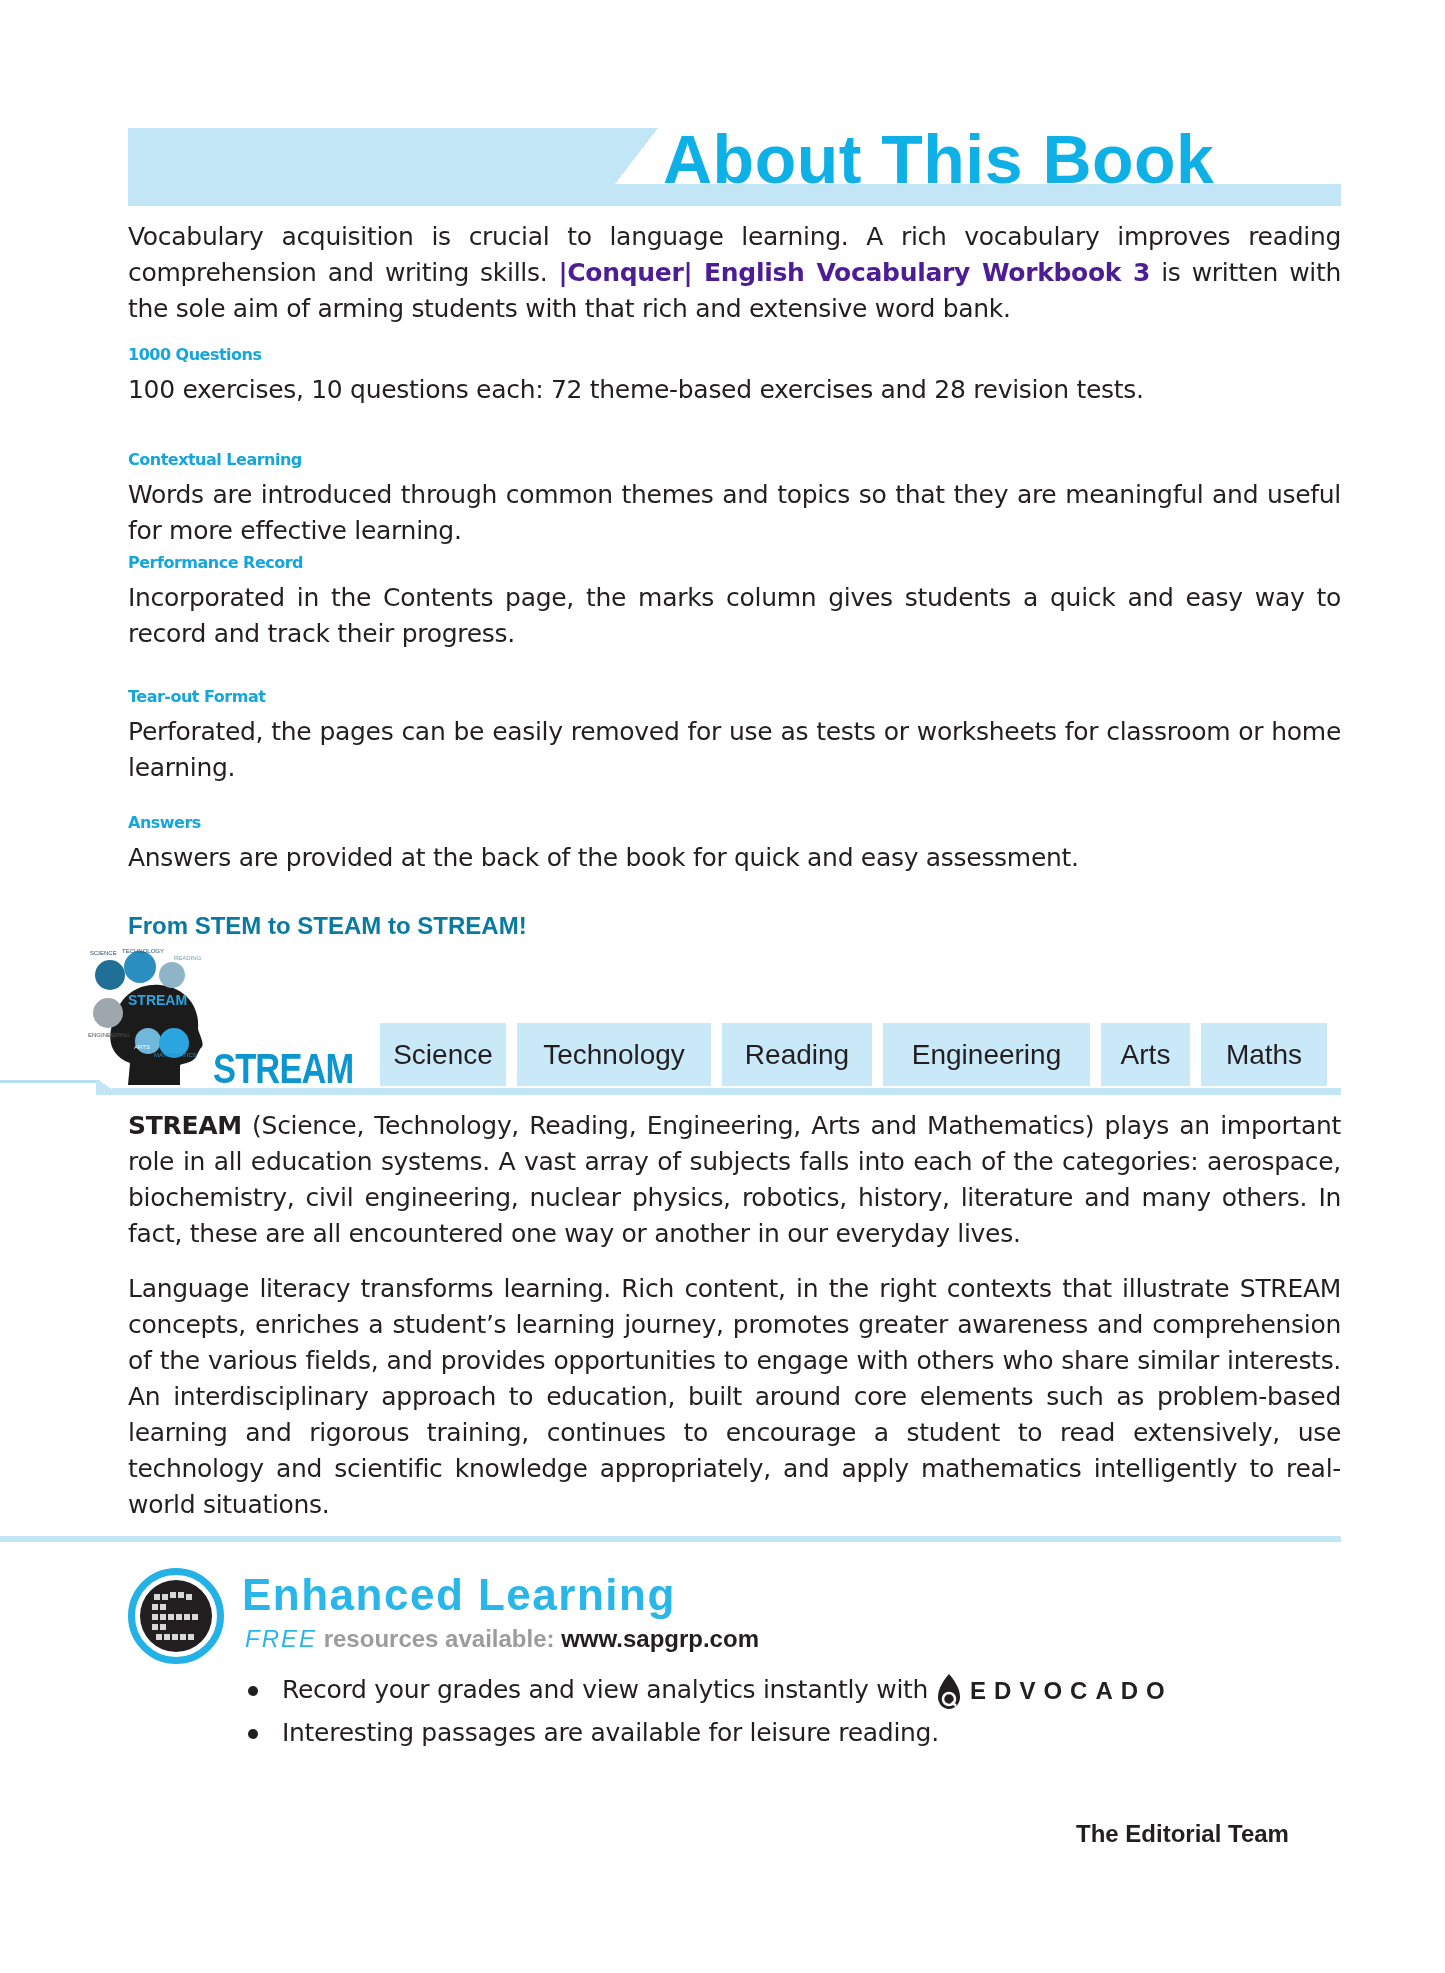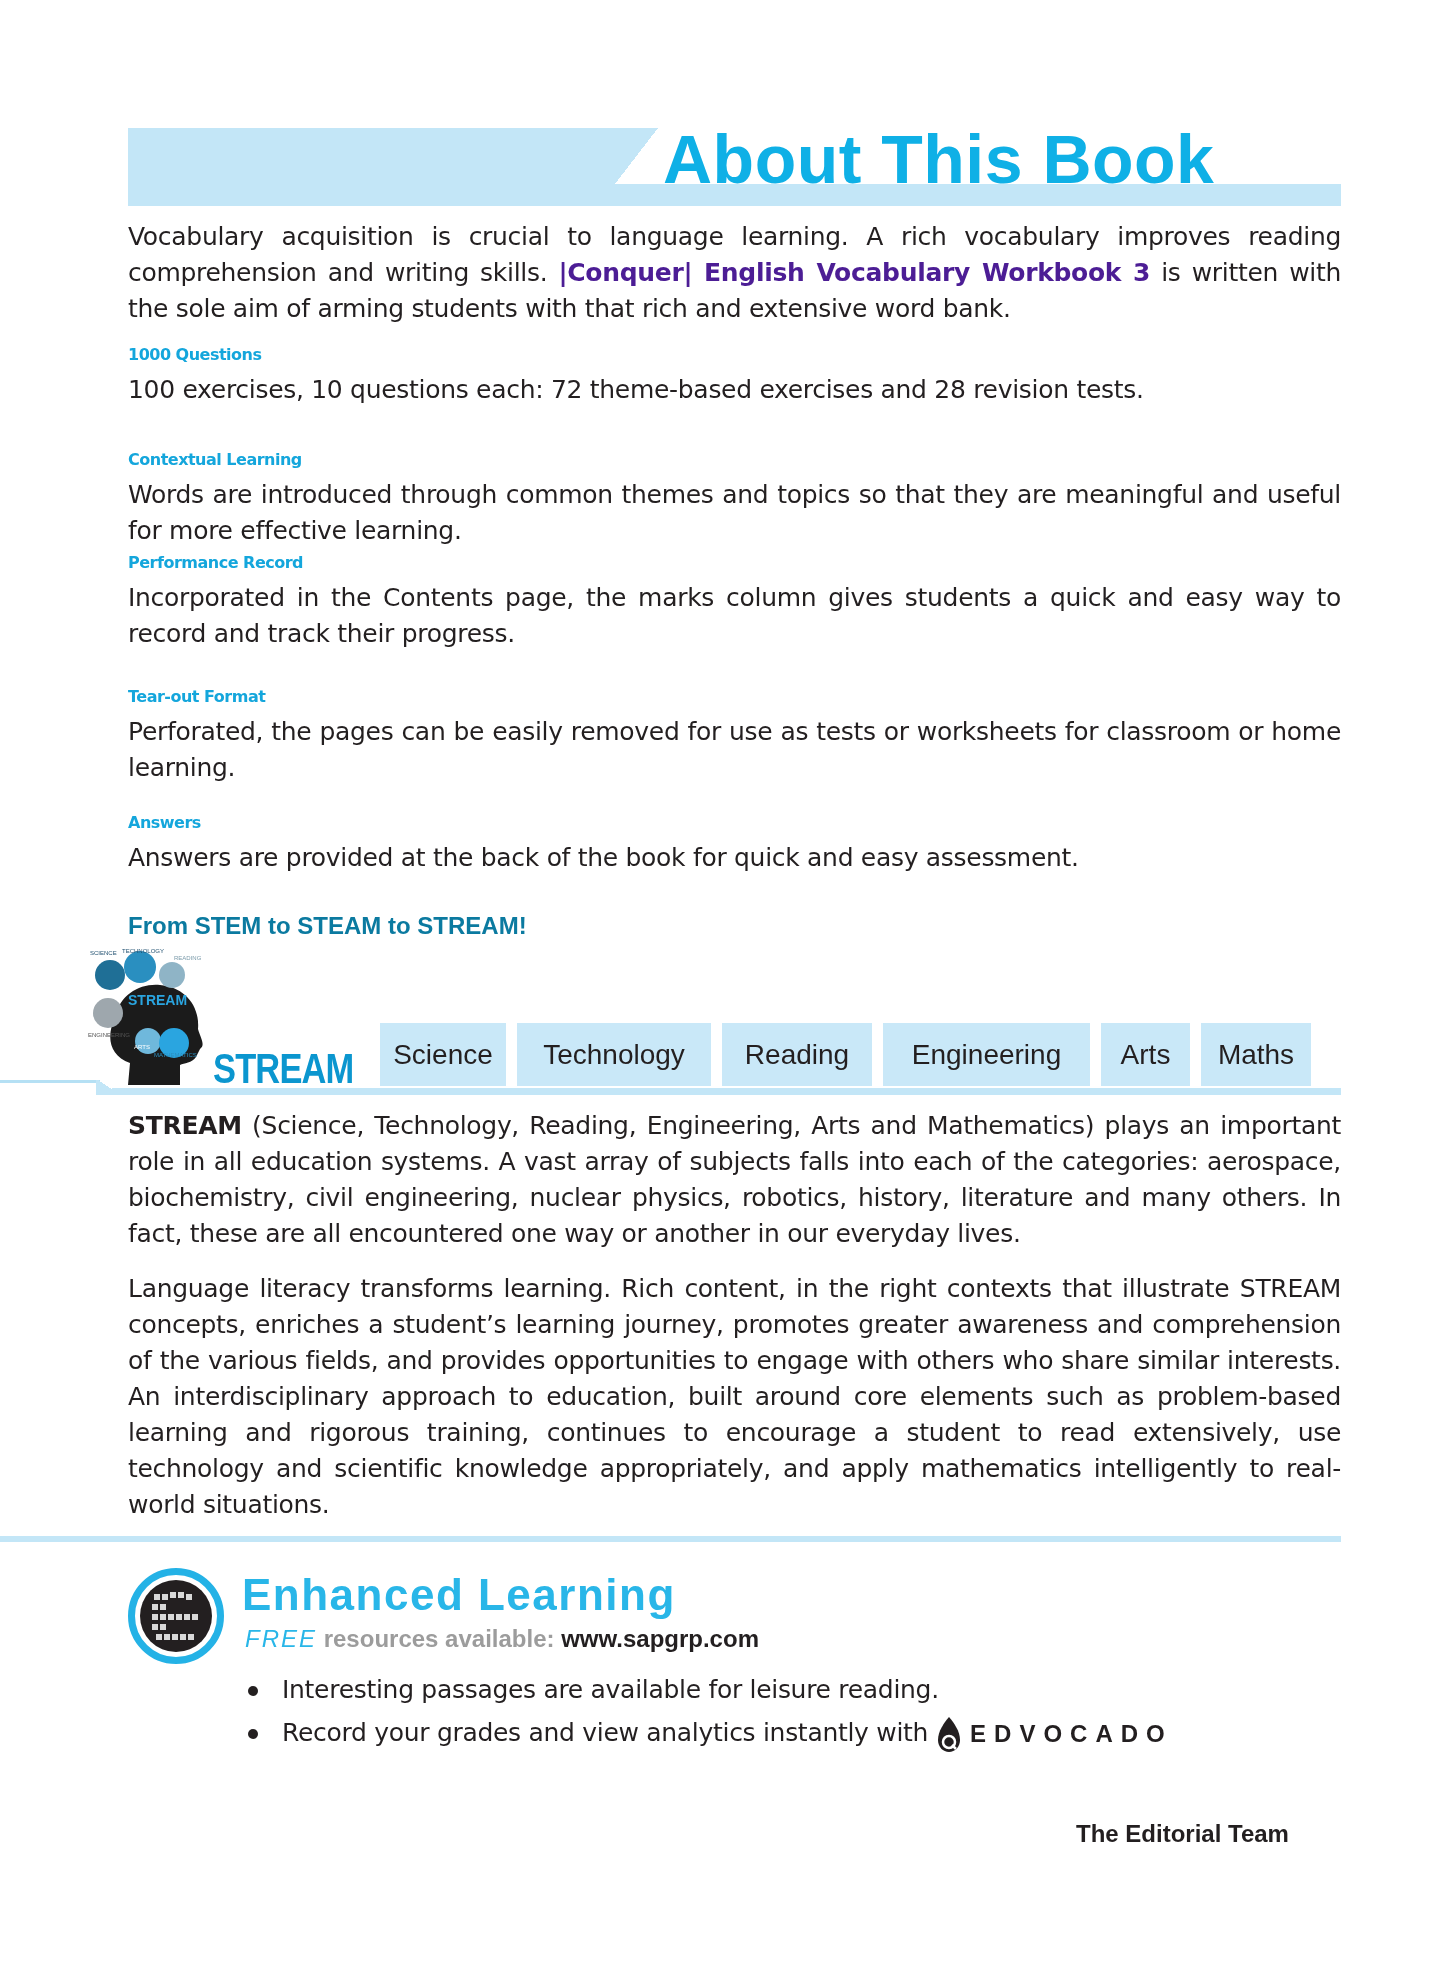--- a/index.html
+++ b/index.html
@@ -120,21 +120,21 @@
   </svg>
 </div>
 <div class="stream-word">STREAM</div>
 
 <div class="tabs">
   <div class="tab" style="width:126px;">Science</div>
   <div class="tab" style="width:194px;">Technology</div>
   <div class="tab" style="width:150px;">Reading</div>
   <div class="tab" style="width:207px;">Engineering</div>
   <div class="tab" style="width:89px;">Arts</div>
-  <div class="tab" style="width:110px;">Maths</div>
+  <div class="tab" style="width:126px;">Maths</div>
 </div>
 
 <div class="stream-underline">
   <div class="thin"></div>
   <div class="slant"></div>
   <div class="thick"></div>
 </div>
 
 <p class="stream-p1 body-text justify"><span class="bold-term">STREAM</span><span> (Science, Technology, Reading, Engineering, Arts and Mathematics) plays an important role in all education systems. A vast array of subjects falls into each of the categories: aerospace, biochemistry, civil engineering, nuclear physics, robotics, history, literature and many others. In fact, these are all encountered one way or another in our everyday lives.</span></p>
 <p class="stream-p2 body-text justify">Language literacy transforms learning. Rich content, in the right contexts that illustrate STREAM concepts, enriches a student’s learning journey, promotes greater awareness and comprehension of the various fields, and provides opportunities to engage with others who share similar interests. An interdisciplinary approach to education, built around core elements such as problem-based learning and rigorous training, continues to encourage a student to read extensively, use technology and scientific knowledge appropriately, and apply mathematics intelligently to real-world situations.</p>
@@ -166,24 +166,24 @@
           <rect x="40" y="54" width="6" height="6"></rect>
           <rect x="48" y="54" width="6" height="6"></rect>
       </g>
     </svg>
   </div>
 </div>
 <h2 class="el-title">Enhanced Learning</h2>
 <p class="el-sub"><span class="free">FREE</span><span> resources available: </span><span class="url">www.sapgrp.com</span></p>
 
 <ul class="bullets body-text">
-  <li><span>Interesting passages are available for leisure reading.</span></li>
   <li><span>Record your grades and view analytics instantly with</span><span class="edvocado">
         <span class="mark"><svg width="26" height="38" viewBox="0 0 26 38">
             <path d="M13 2 C8 8 2 16 2 25 C2 32 7 37 13 37 C19 37 24 32 24 25 C24 16 18 8 13 2 Z" fill="#231f20"></path>
             <circle cx="13" cy="27" r="6" fill="none" stroke="#fff" stroke-width="2.5"></circle>
             <path d="M16 30 L20 34" stroke="#fff" stroke-width="2.5"></path>
           </svg></span>
         <span class="word">EDVOCADO</span>
       </span></li>
+  <li><span>Interesting passages are available for leisure reading.</span></li>
 </ul>
 
 <p class="signature">The Editorial Team</p>
 
 </body></html>

